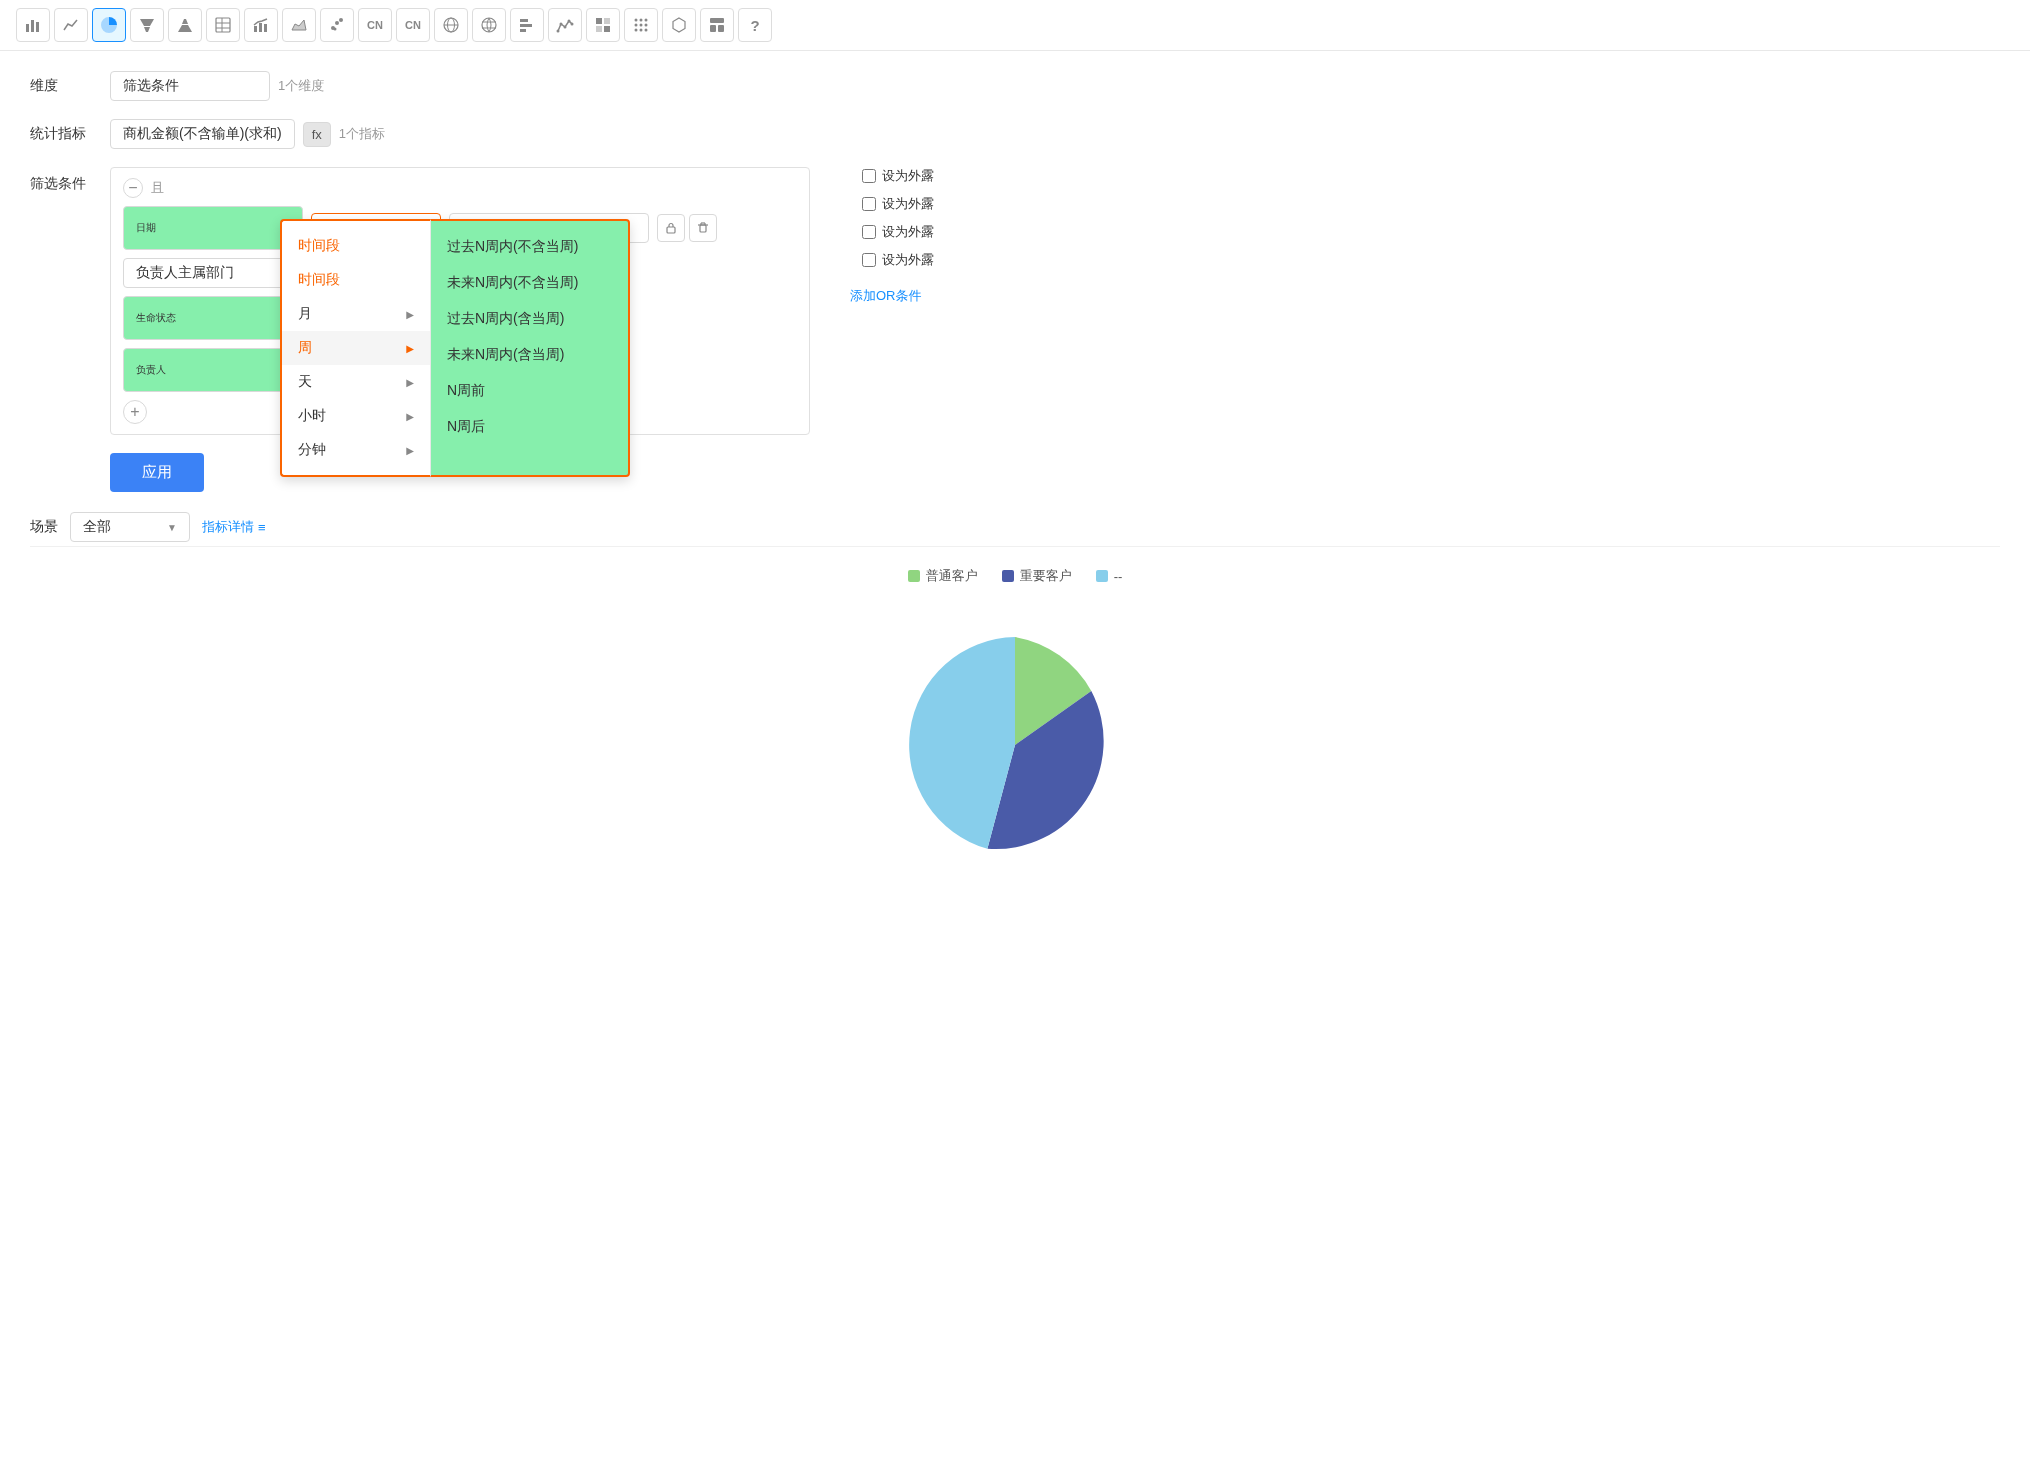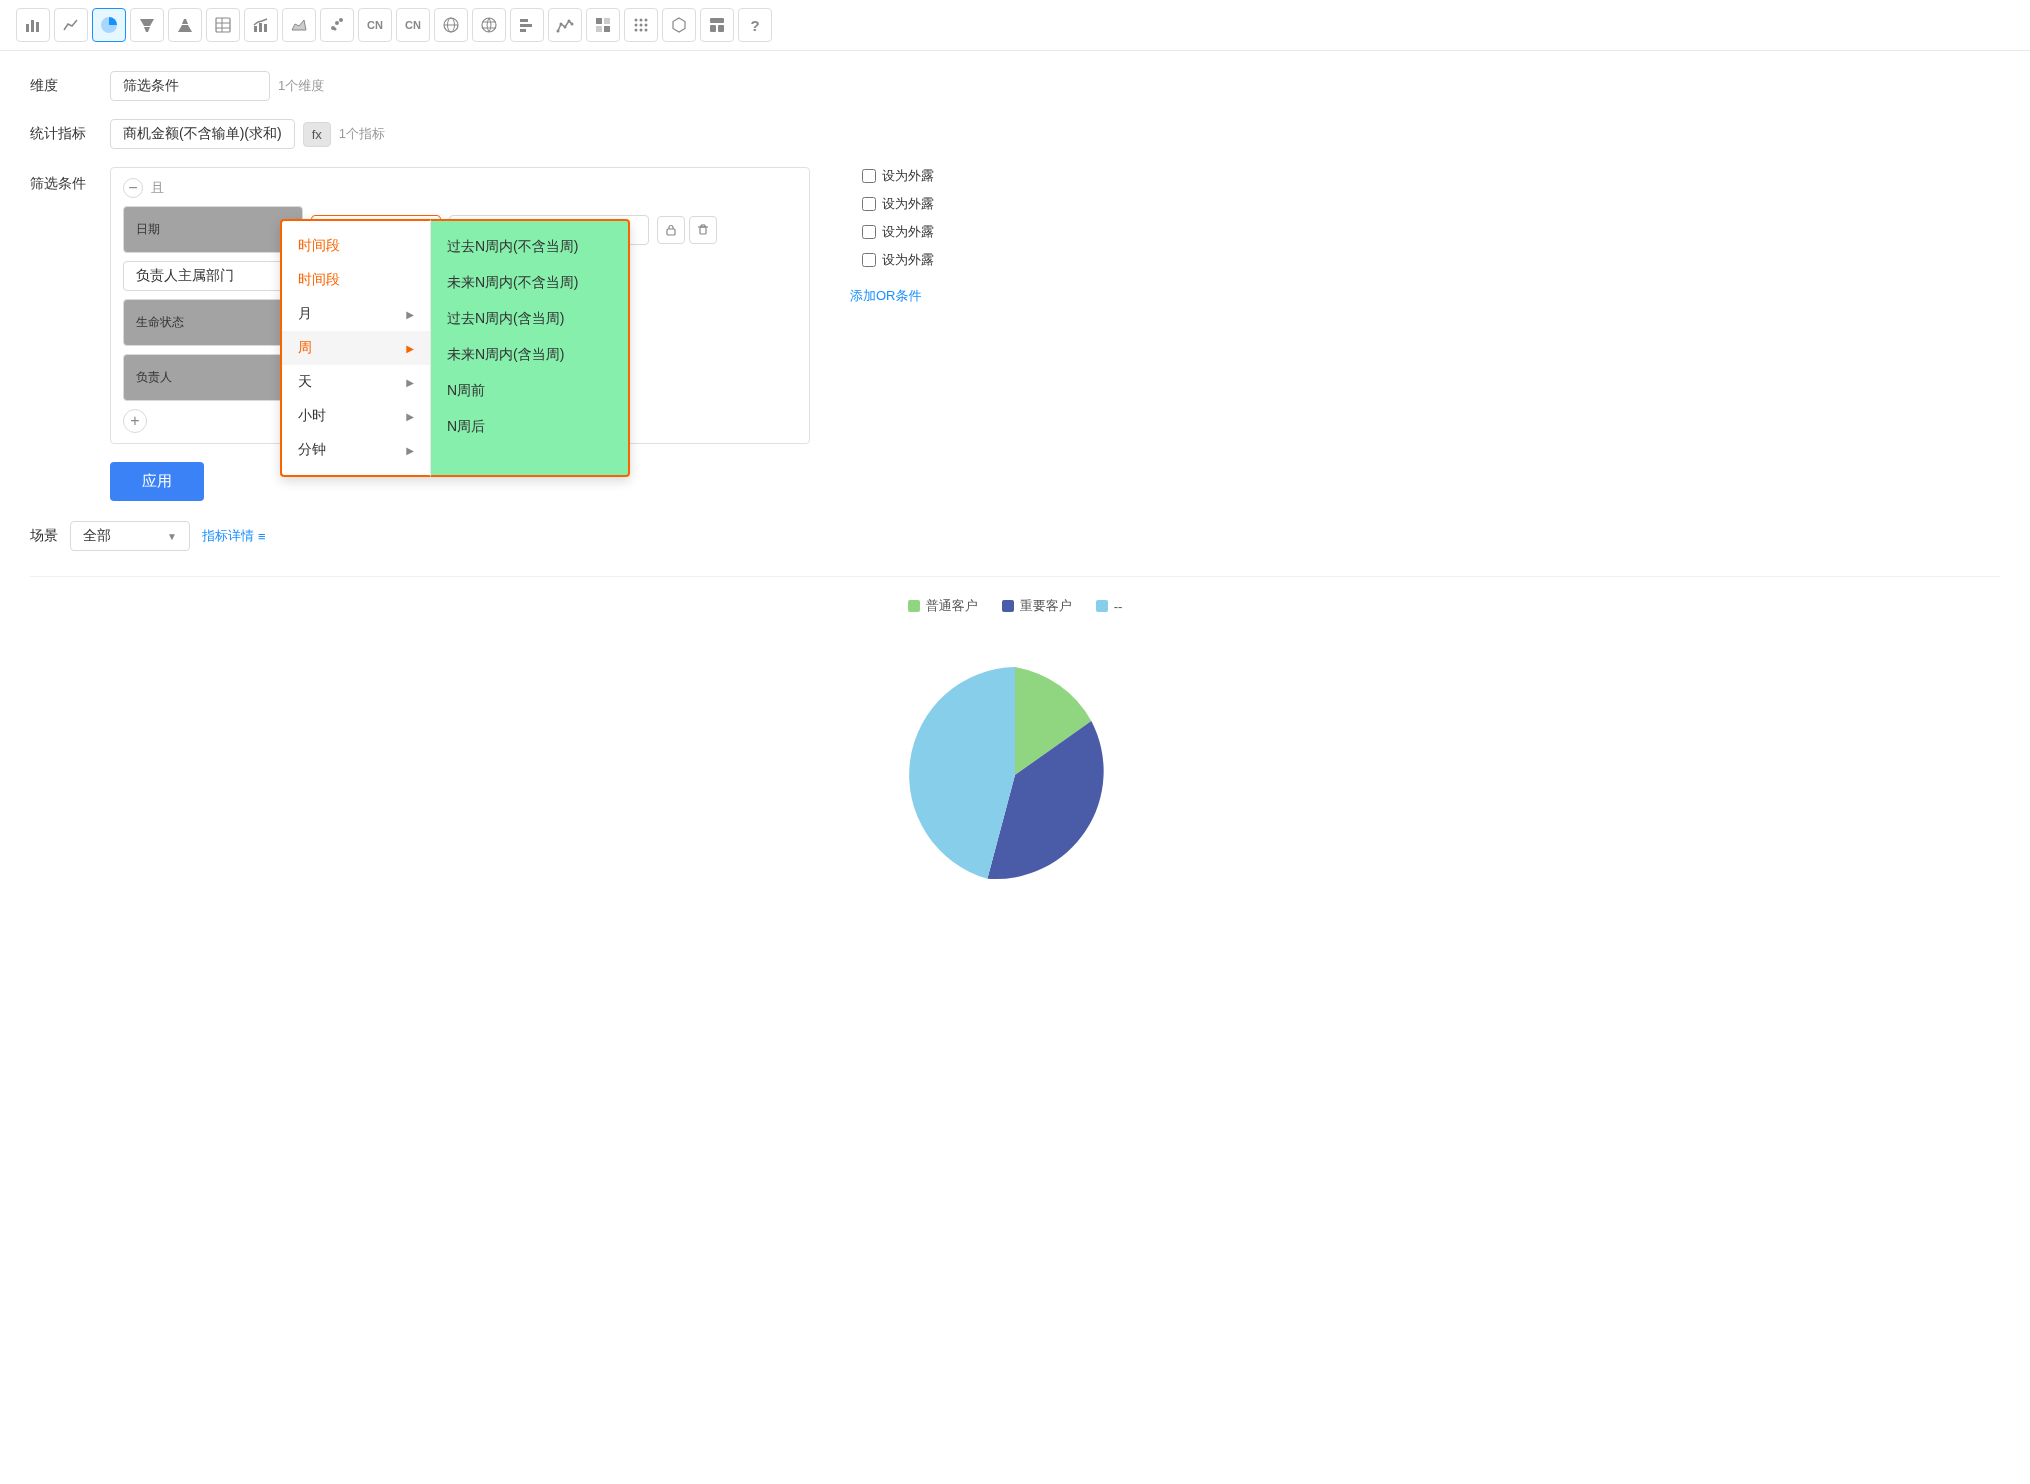--- a/index.html
+++ b/index.html
@@ -131,23 +131,23 @@
     .filter-item {
       display: flex;
       align-items: center;
       margin-bottom: 8px;
       gap: 8px;
     }
     .filter-field {
       border: 1px solid #d9d9d9;
       border-radius: 4px;
       padding: 14px 12px;
-      font-size: 12px;
-      color: #333;
-      background: #a3a3a3;
+      font-size: 10px;
+      color: #333;
+      background: #86efac;
       min-width: 180px;
     }
     .filter-op {
       border: 1px solid #fa6400;
       border-radius: 4px;
       padding: 5px 12px;
       font-size: 14px;
       color: #333;
       background: #fff;
       min-width: 120px;
@@ -259,21 +259,21 @@
       cursor: pointer;
       margin-bottom: 20px;
       margin-left: 80px;
     }
 
     
     .scene-row {
       display: flex;
       align-items: center;
       gap: 12px;
-      margin-bottom: 25px;
+      margin-bottom: 4px;
       margin-left: 0;
     }
     .scene-label {
       color: #333;
       font-size: 14px;
     }
     .scene-select {
       border: 1px solid #d9d9d9;
       border-radius: 4px;
       padding: 5px 12px;

